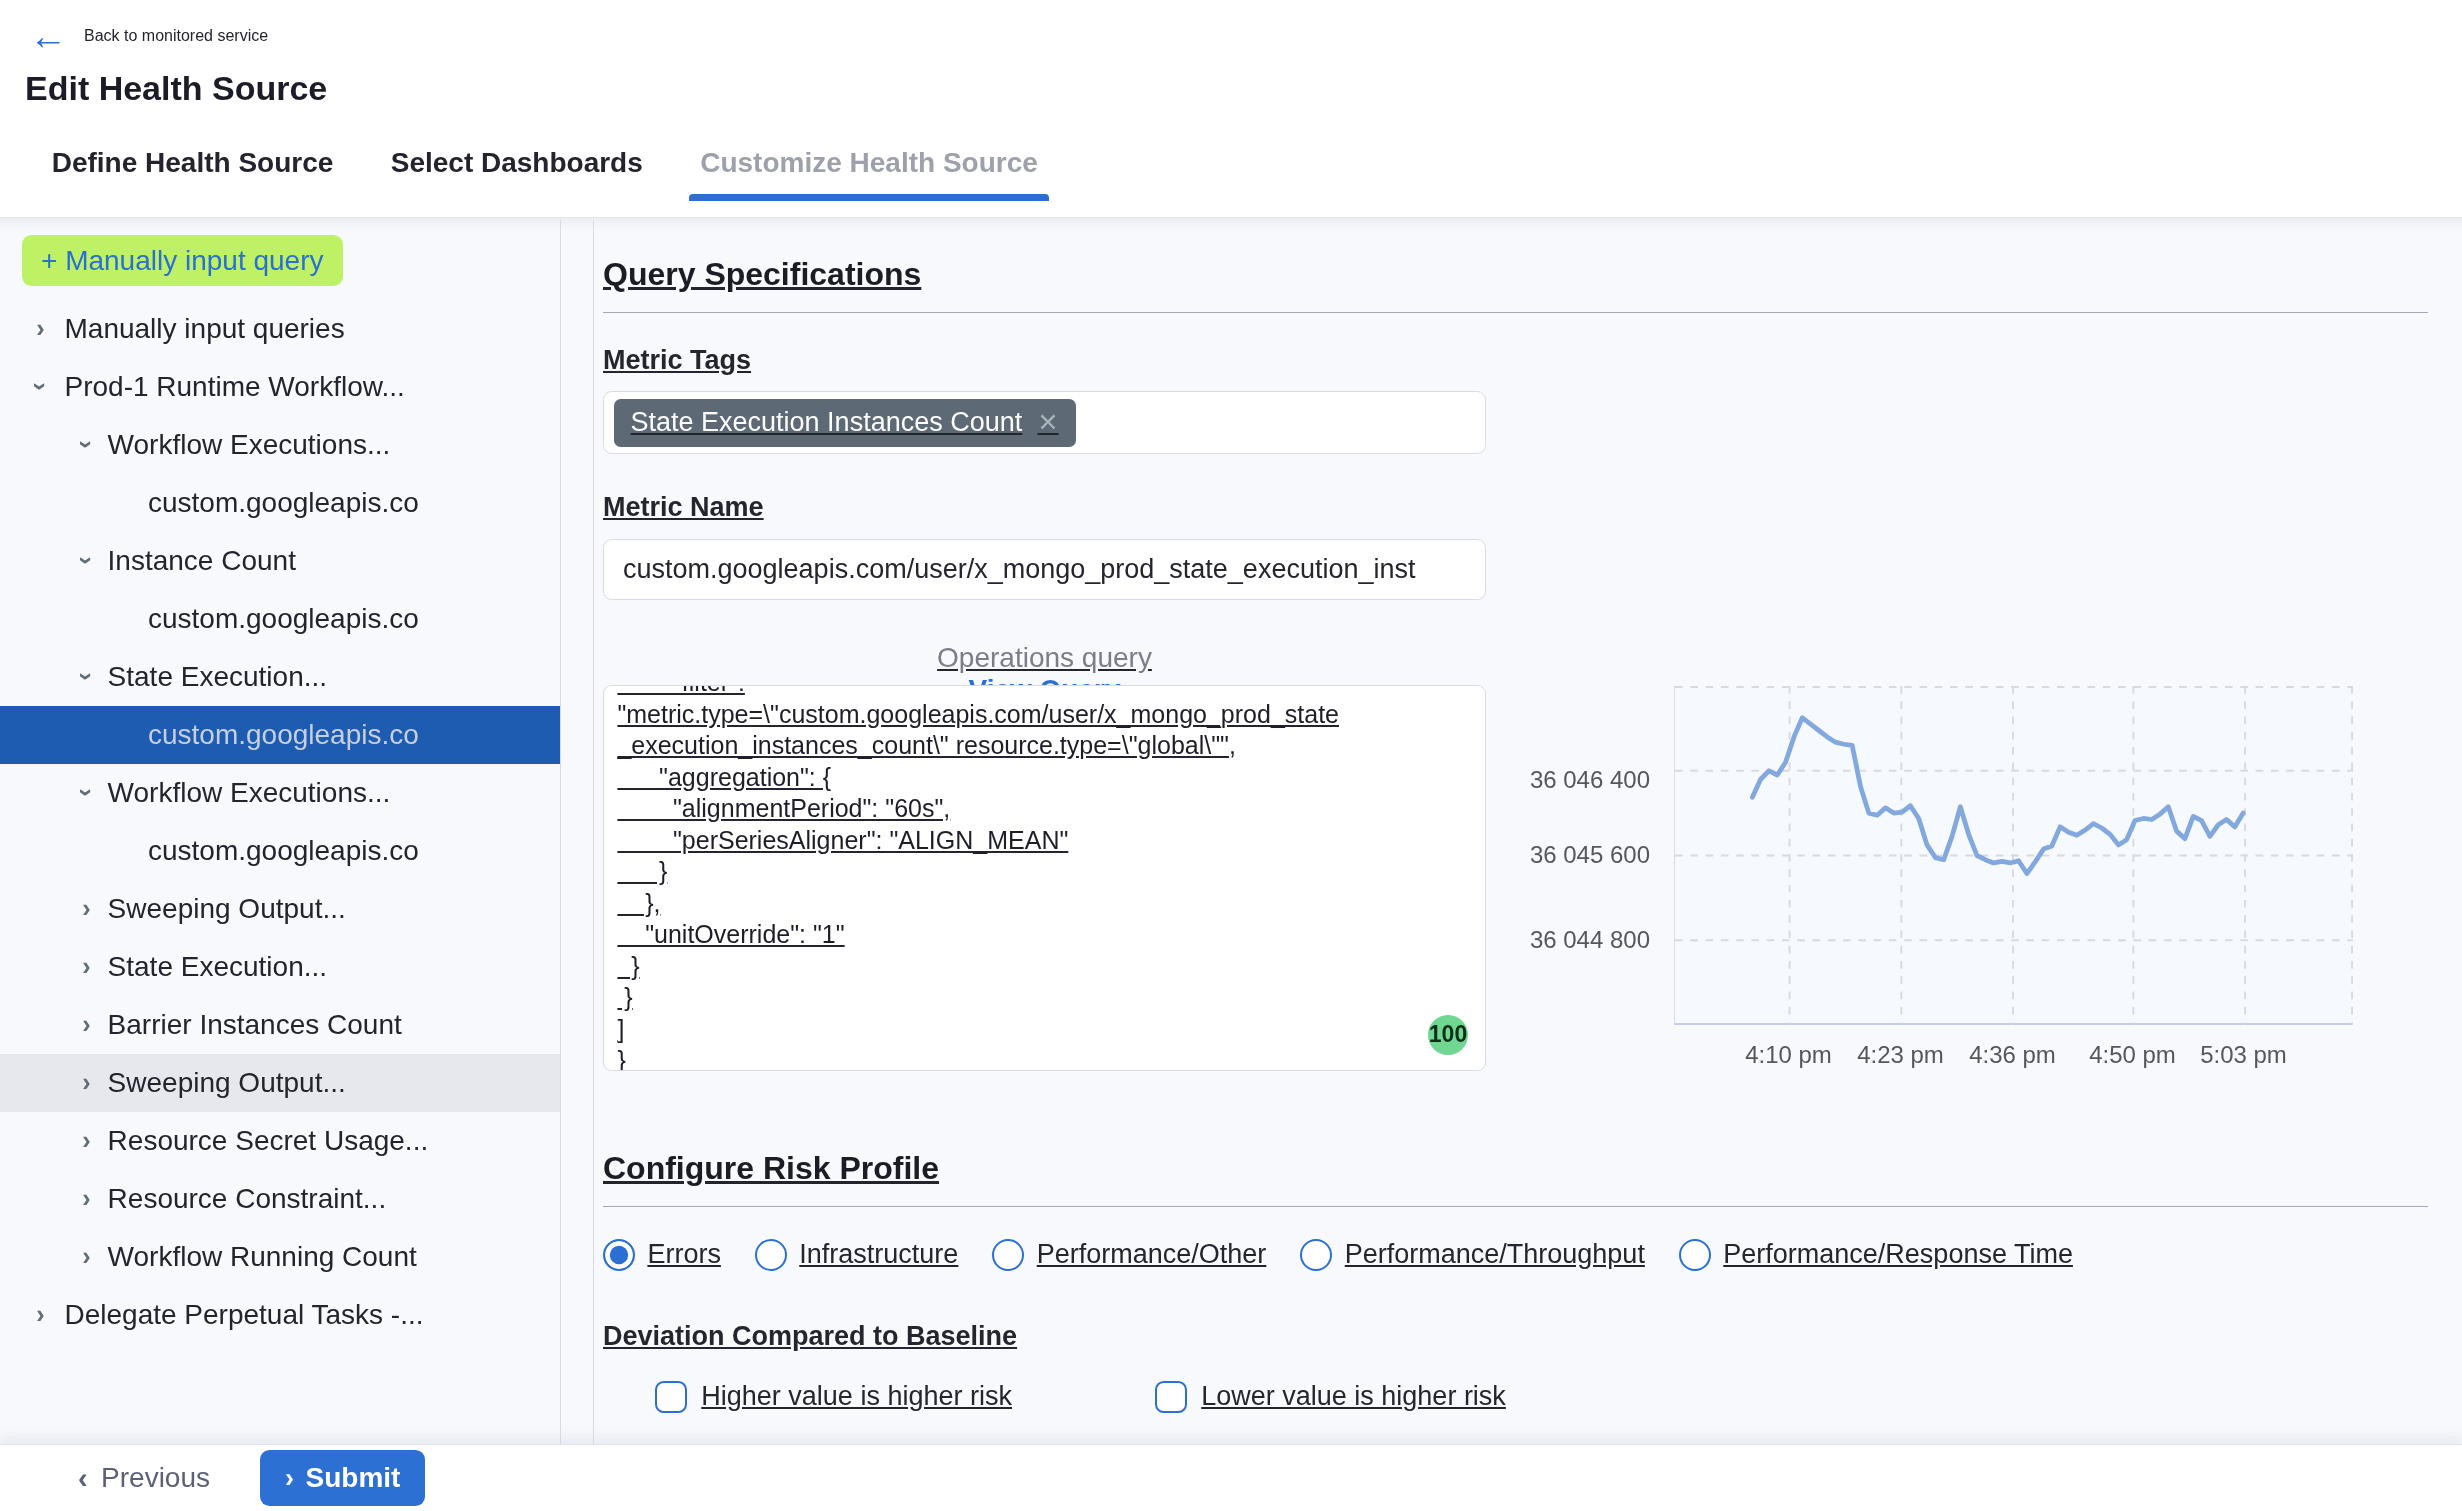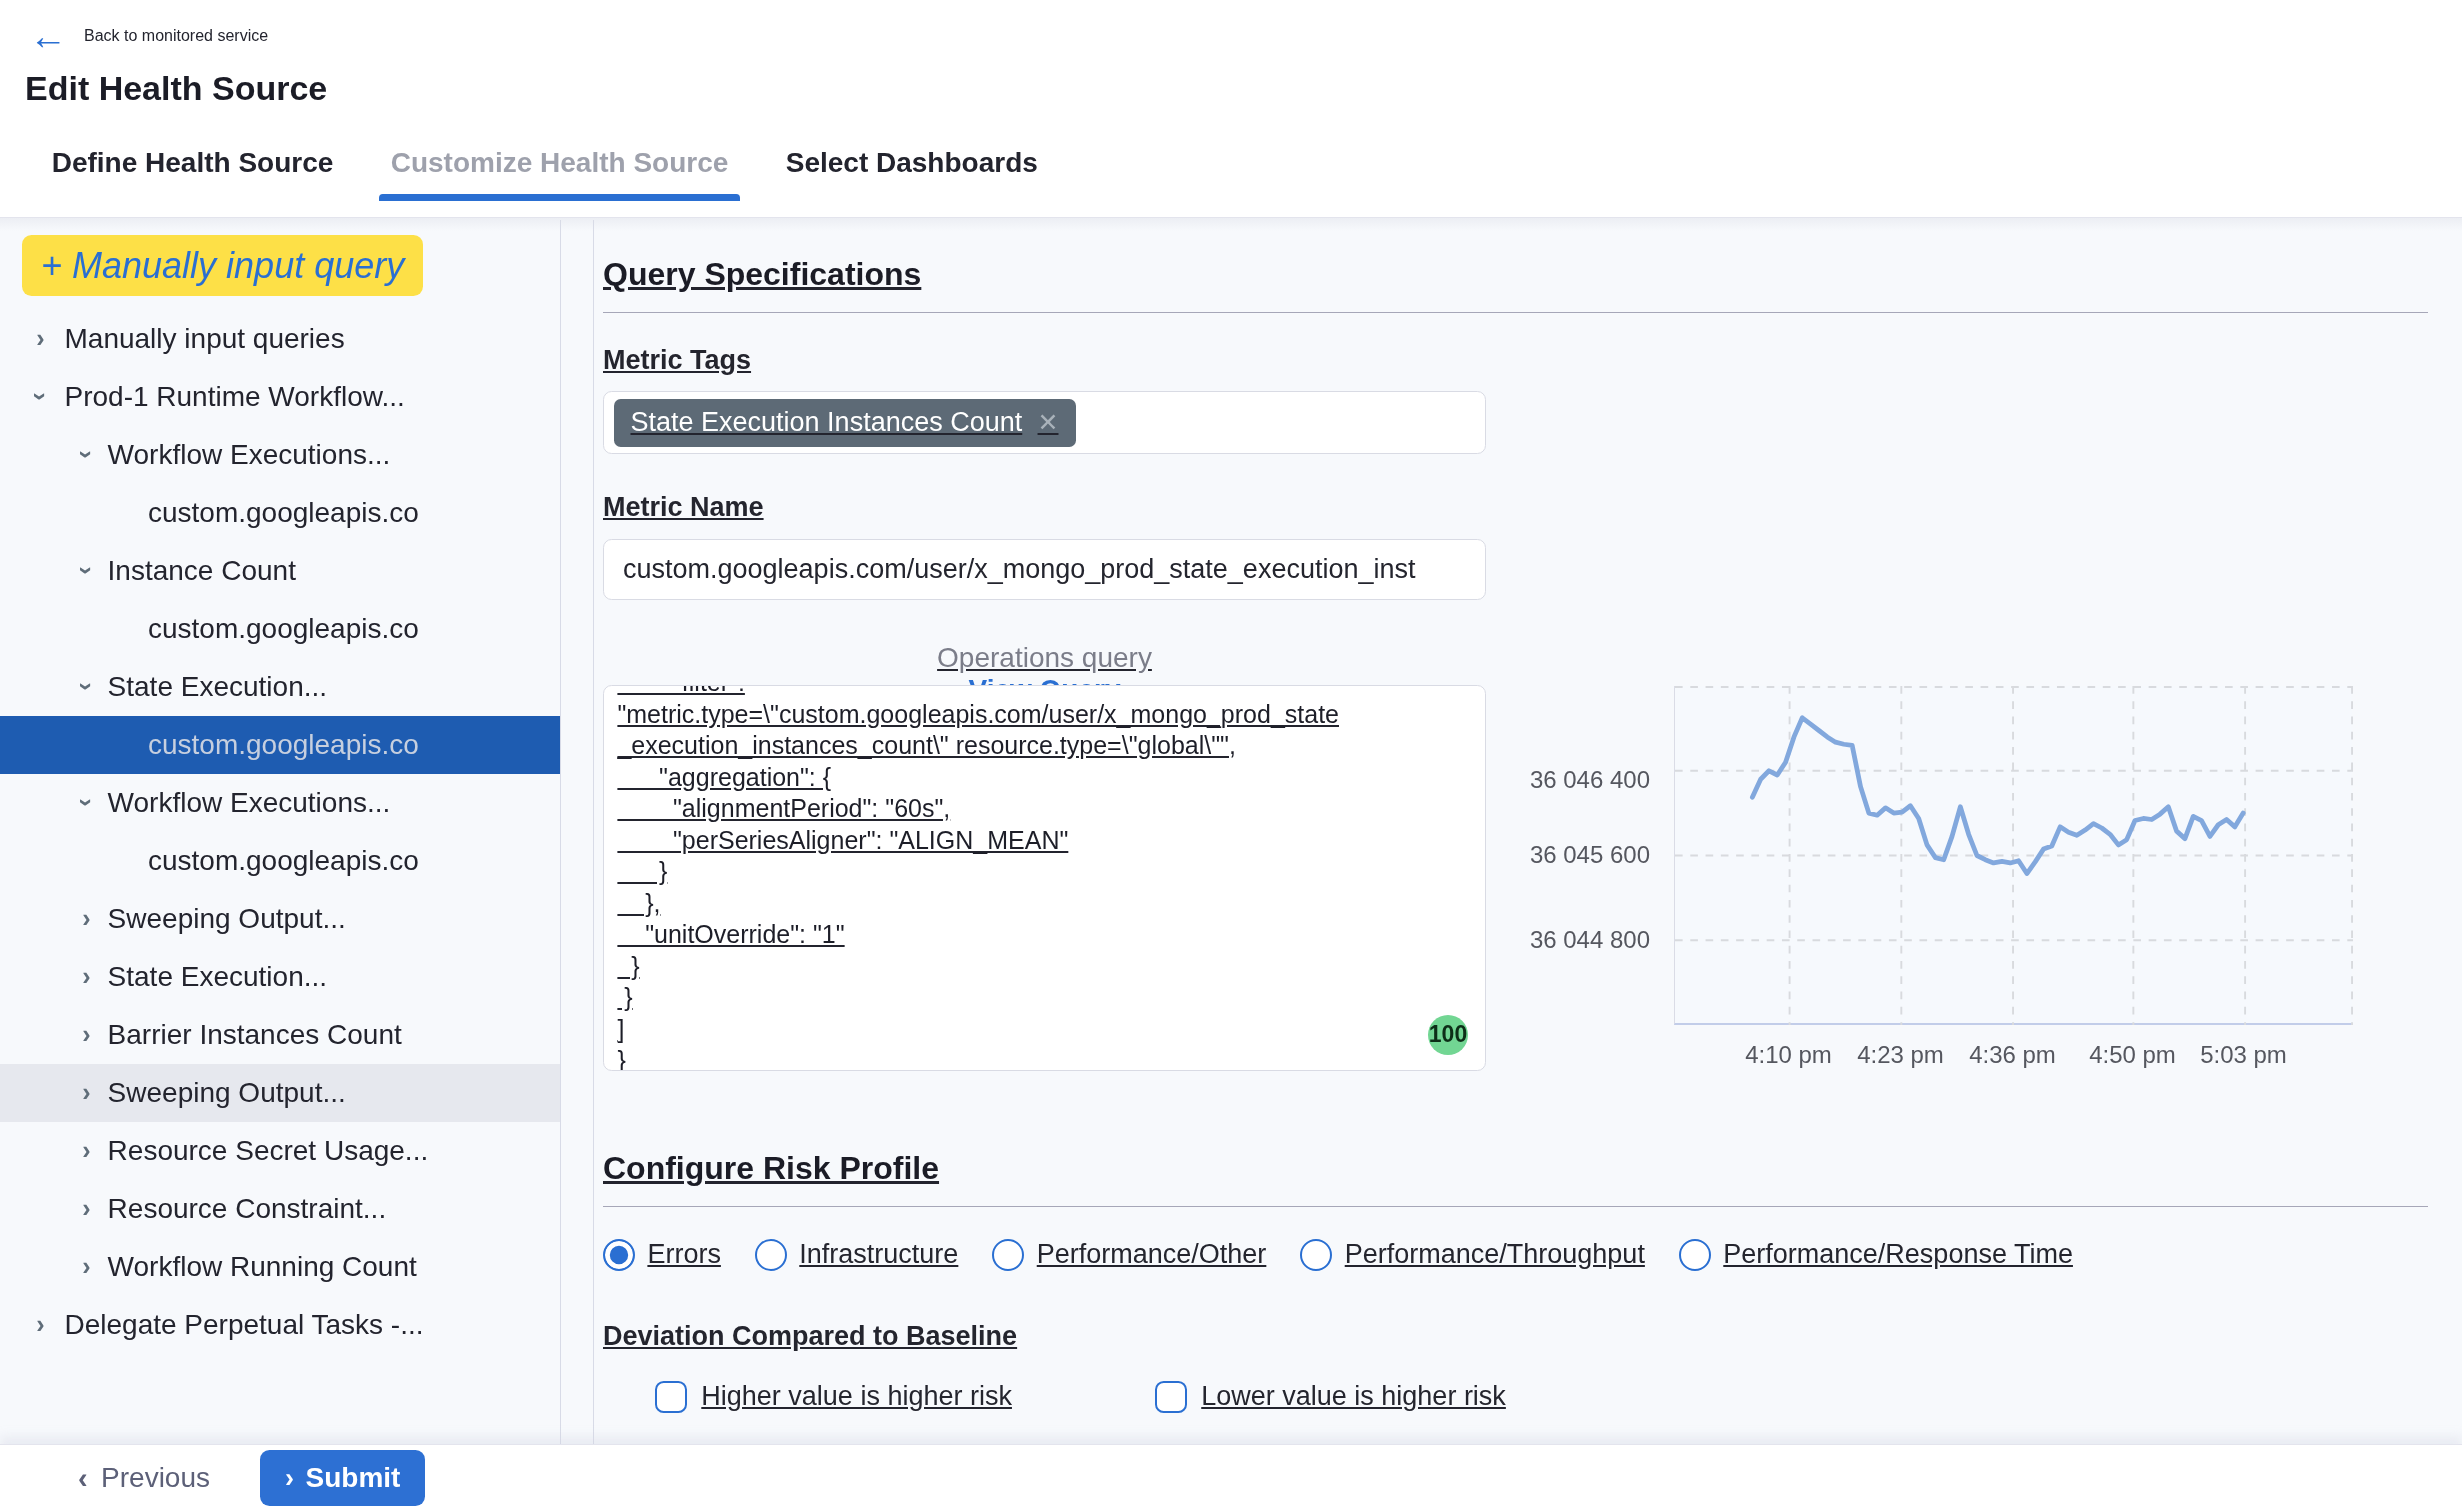--- a/index.html
+++ b/index.html
@@ -22,22 +22,22 @@
   .tab.active:after { content:""; position:absolute; left:-5.7px; right:-5.7px; bottom:0; height:6.7px;
     background:#2a6fd2; border-radius:3.8px 3.8px 0 0; }
 
   
   .content { position:absolute; top:220px; bottom:67px; left:0; right:0; display:flex; }
   .sidebar { width:561px; border-right:1.9px solid #d8dbe7; padding-top:15.3px; overflow:hidden; flex:none; }
   .gutter { width:31.5px; flex:none; }
   .main { flex:1; border-left:1.9px solid #d8dbe7; padding:36px 33px 0 9.5px; overflow:hidden;text-decoration:underline; }
 
   
-  .add-query { display:inline-block; margin-left:22px; background:#fde047; border:none;
-    border-radius:9.5px; padding:9.5px 19px; color:#2a6fd2; font-size:36px; cursor:pointer;font-style:italic; }
+  .add-query { display:inline-block; margin-left:22px; background:#bef264; border:none;
+    border-radius:9.5px; padding:9.5px 19px; color:#2a6fd2; font-size:28px; cursor:pointer; }
   .tree { margin-top:13.4px; }
   .tree-row { display:flex; align-items:center; height:58px; font-size:28px; color:#23242e;
     cursor:pointer; white-space:nowrap; overflow:hidden; }
   .tree-row .chev { width:25px; flex:none; color:#5f6d79; font-size:25px; font-weight:700;
     display:flex; justify-content:center; }
   .chev.down { transform:rotate(90deg); }
   .tree-row.lvl0 { padding-left:28px; }
   .tree-row.lvl0 .chev { margin-right:11.5px; }
   .tree-row.lvl1 { padding-left:74px; }
   .tree-row.lvl1 .chev { margin-right:8.6px; }
@@ -106,22 +106,22 @@
 <body>
 
 <div class="header">
   <div class="back-row">
     <span class="back-arrow">←</span>
     <span>Back to monitored service</span>
   </div>
   <div class="page-title">Edit Health Source</div>
   <div class="tabbar" id="tabbar">
       <div class="tab">Define Health Source</div>
+      <div class="tab">Select Dashboards</div>
       <div class="tab active">Customize Health Source</div>
-      <div class="tab">Select Dashboards</div>
     </div>
 </div>
 
 <div class="content">
 
   <div class="sidebar">
     <button class="add-query">+ Manually input query</button>
     <div class="tree" id="tree">
         <div class="tree-row lvl0">
           <span class="chev">›</span>

